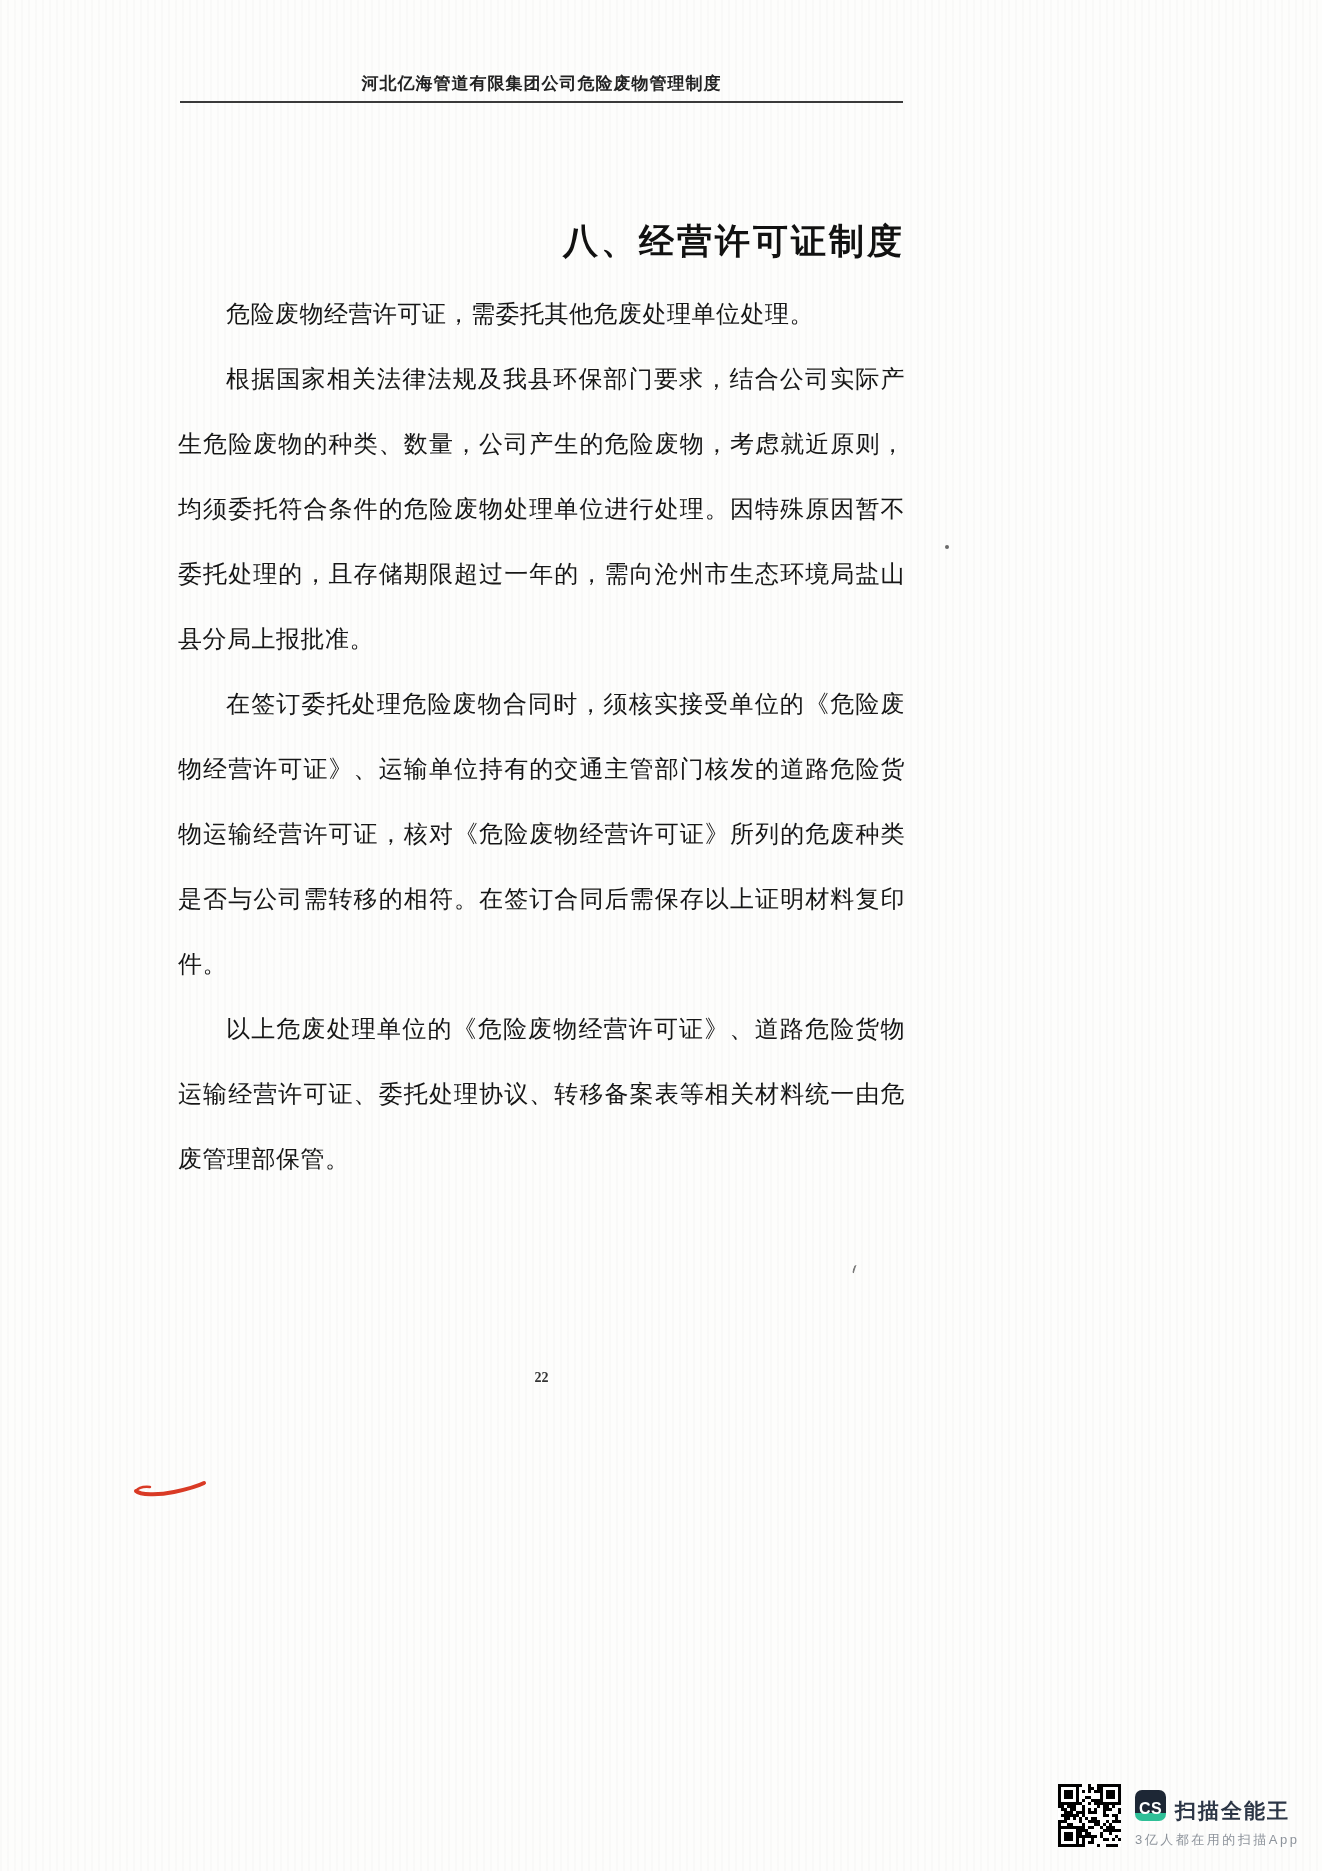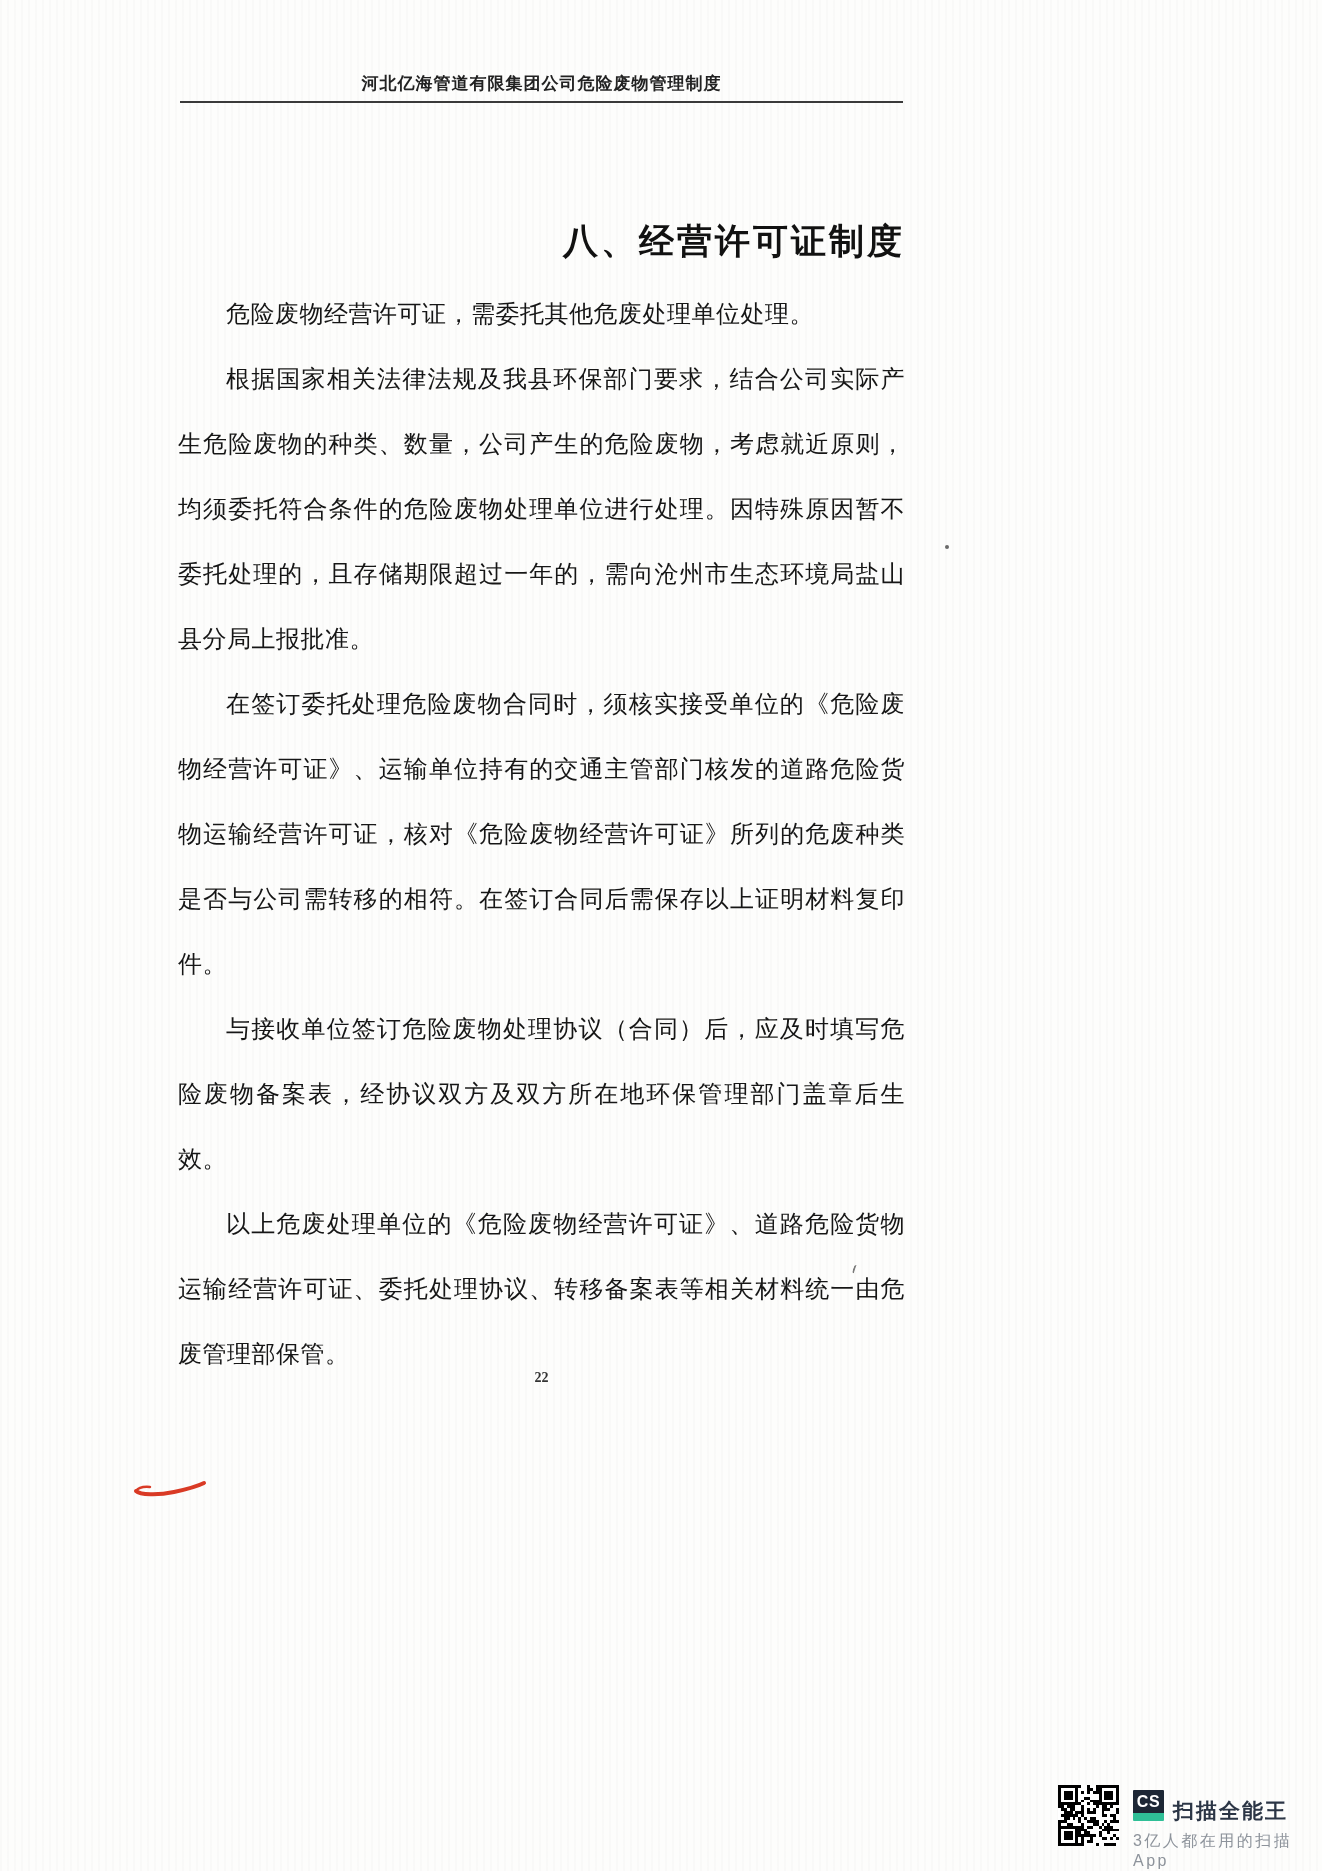--- a/index.html
+++ b/index.html
@@ -104,59 +104,58 @@
     display: flex;
     align-items: flex-start;
     gap: 14px;
     font-family: "Liberation Sans", "DejaVu Sans", sans-serif;
   }
   .qr { width: 63px; height: 65px; display: block; }
   .wm-right { display: flex; flex-direction: column; gap: 6px; padding-top: 3px; }
   .wm-row { display: flex; align-items: center; gap: 9px; }
   .cs-logo {
     width: 31px; height: 31px;
-    border-radius: 1px;
+    border-radius: 7px;
     background: linear-gradient(to bottom, #1d2735 0%, #1d2735 74%, #2fbf97 74%, #2fbf97 100%);
     color: #ffffff;
     font-weight: bold;
     font-size: 16px;
     display: flex;
     align-items: flex-start;
     justify-content: center;
-    padding-top: 3px;
+    padding-top: 10px;
     letter-spacing: 0.5px;
   }
   .wm-name {
     font-size: 21px;
     font-weight: bold;
     color: #2b3545;
     letter-spacing: 2px;
     margin-top: 11px;
   }
   .wm-tagline {
-    font-size: 16px;
+    font-size: 13px;
     color: #8d939b;
     letter-spacing: 2.5px;
   }
 </style>
 </head>
 <body>
 
 <div class="page">
 
   <div class="doc-header">河北亿海管道有限集团公司危险废物管理制度</div>
   <div class="header-rule"></div>
 
   <h1 class="doc-title">八、经营许可证制度</h1>
 
   <div class="doc-body">
     <p>危险废物经营许可证，需委托其他危废处理单位处理。</p>
     <p>根据国家相关法律法规及我县环保部门要求，结合公司实际产生危险废物的种类、数量，公司产生的危险废物，考虑就近原则，均须委托符合条件的危险废物处理单位进行处理。因特殊原因暂不委托处理的，且存储期限超过一年的，需向沧州市生态环境局盐山县分局上报批准。</p>
     <p>在签订委托处理危险废物合同时，须核实接受单位的《危险废物经营许可证》、运输单位持有的交通主管部门核发的道路危险货物运输经营许可证，核对《危险废物经营许可证》所列的危废种类是否与公司需转移的相符。在签订合同后需保存以上证明材料复印件。</p>
-    <p>与接收单位签订危险废物处理协议（合同）后，应及时填写危险废物备案表，经协议双方及双方所在地环保管理部门盖章后生效。</p>
     <p>以上危废处理单位的《危险废物经营许可证》、道路危险货物运输经营许可证、委托处理协议、转移备案表等相关材料统一由危废管理部保管。</p>
   </div>
 
   <div class="page-number">22</div>
 
   <svg class="red-scribble" viewBox="0 0 80 22">
     <path d="M 6 13 C 10 17, 28 17.5, 44 14 C 58 11, 68 8, 74 5" fill="none" stroke="#d93a25" stroke-width="4" stroke-linecap="round"></path>
     <path d="M 6 13 C 8 10, 14 8.5, 20 9" fill="none" stroke="#d93a25" stroke-width="2.5" stroke-linecap="round"></path>
   </svg>
 

